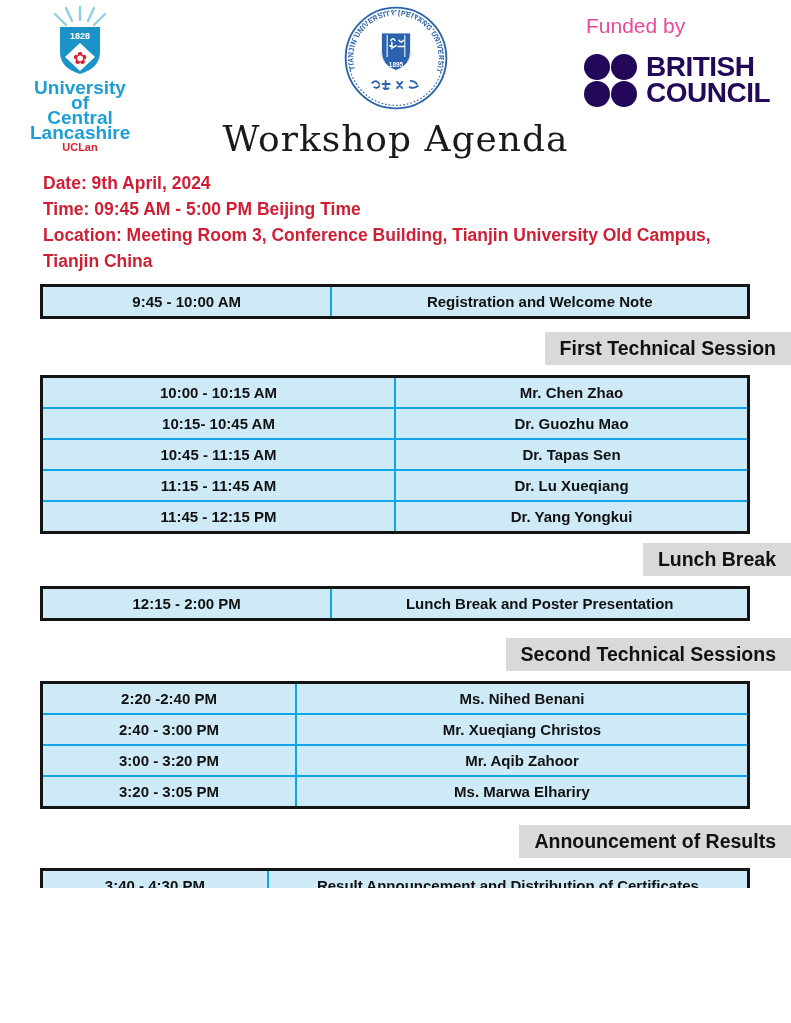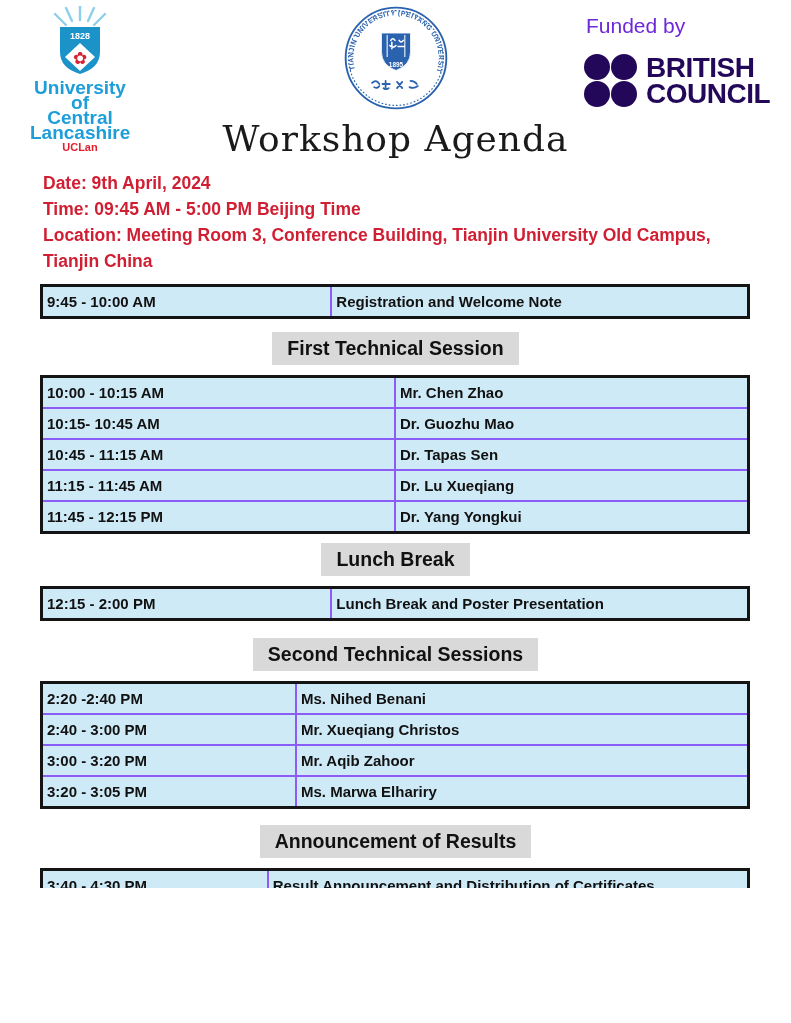--- a/index.html
+++ b/index.html
@@ -6,40 +6,40 @@
   .page{position:relative;width:791px;height:888px;background:#fff;overflow:hidden;
         font-family:"Liberation Sans",sans-serif;color:#111;}
   
   .logos{position:relative;height:112px;}
   .uclan{position:absolute;left:30px;top:6px;width:100px;text-align:center;}
   .uclan-svg{display:block;margin:0 auto;}
   .uclan-name{color:#1d9ed9;font-weight:bold;font-size:19px;line-height:15px;margin-top:2px;}
   .uclan-abbr{color:#e0202c;font-weight:bold;font-size:11px;margin-top:1px;}
   .tju{position:absolute;left:50%;top:6px;transform:translateX(-50%);}
   .bc{position:absolute;right:12px;top:12px;width:195px;}
-  .bc-funded{color:#6d28d9;font-size:21px;font-weight:500;margin:2px 0 16px 2px;}
-  .bc-logo{display:flex;align-items:center;gap:9px;}
+  .bc-funded{color:#ec4899;font-size:21px;font-weight:500;margin:2px 0 16px 2px;}
+  .bc-logo{display:flex;gap:9px;}
   .bc-dots{display:grid;grid-template-columns:26px 26px;grid-template-rows:26px 26px;gap:1px;}
   .bc-dot{width:26px;height:26px;border-radius:50%;background:#23085a;}
   .bc-words{color:#23085a;font-weight:bold;font-size:28px;line-height:26px;letter-spacing:-0.5px;}
   
   .title{font-family:"DejaVu Serif",serif;font-weight:400;font-size:36px;letter-spacing:1px;
          color:#1a1a1a;text-align:center;margin:6px 0 0;}
   .event{margin:11px 0 0 43px;width:712px;color:#d01f33;font-weight:bold;
          font-size:17.5px;line-height:26px;}
   .event p{margin:0;}
   
   table.agenda{width:710px;margin:10px 0 0 40px;border-collapse:collapse;
                border:3px solid #141414;table-layout:fixed;}
-  table.agenda td{border:2px solid #8b5cf6;background:#cfeaf7;text-align:left;
+  table.agenda td{border:2px solid #0ea5e9;background:#cfeaf7;text-align:center;
                   font-weight:bold;font-size:15px;color:#111;padding:6px 4px;}
   col.c41{width:41%;} col.c50{width:50%;} col.c36{width:36%;} col.c32{width:32%;}
   .mt13{margin-top:13px;} .mt14{margin-top:14px;padding-left:12px;} .mt15{margin-top:15px;}
   
-  .heading-row{text-align:center;}
+  .heading-row{text-align:right;}
   .hr1{margin-top:13px;} .hr2{margin-top:9px;} .hr3{margin-top:17px;} .hr4{margin-top:16px;}
   .section-heading{display:inline-block;background:#d9d9d9;color:#111;font-weight:bold;
                    font-size:19.5px;padding:5px 15px;}
 </style>
 </head>
 <body>
 
 <div class="page">
 
   <div class="logos">

